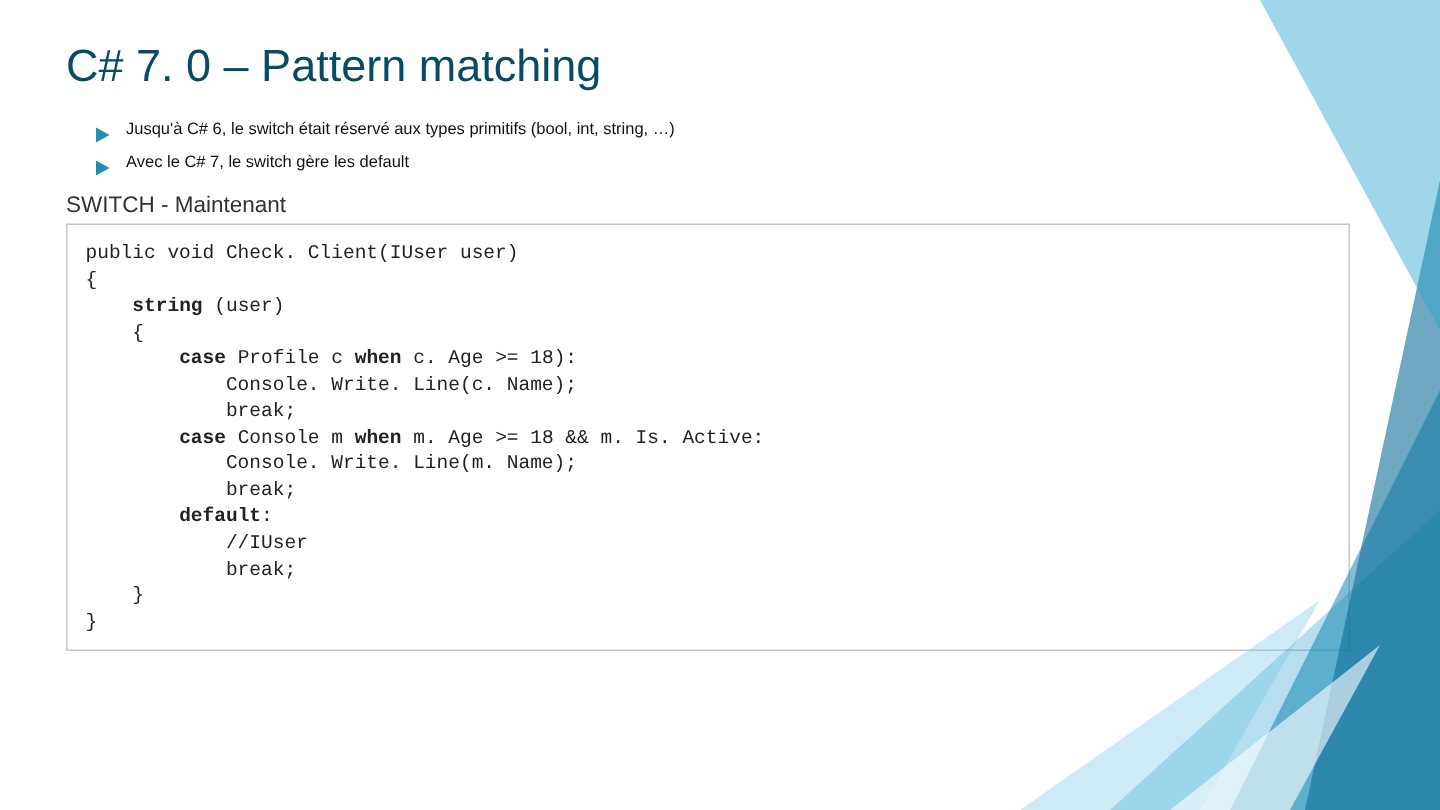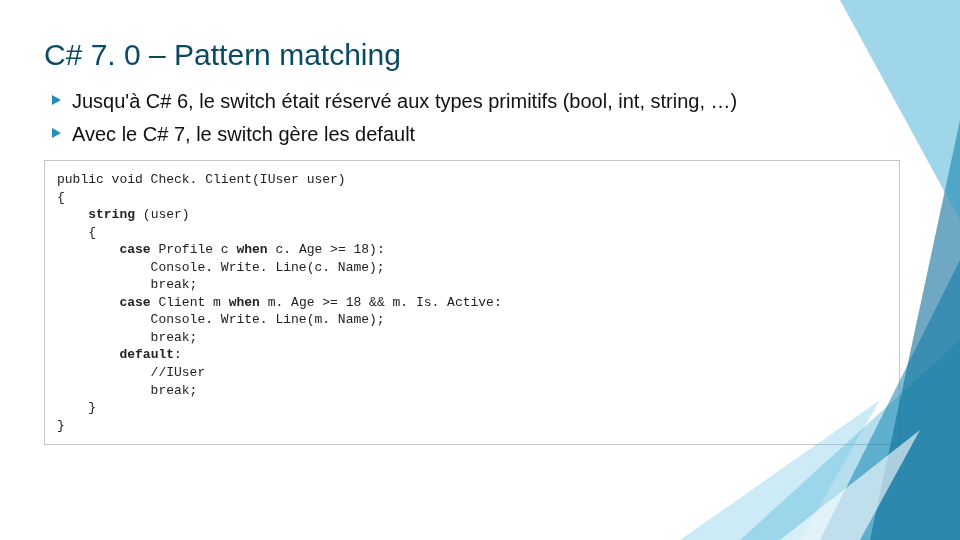--- a/index.html
+++ b/index.html
@@ -1,20 +1,20 @@
 <!DOCTYPE html>
 <html><head>
 <meta charset="utf-8">
 <style>
   html,body{margin:0;padding:0;width:960px;height:540px;overflow:hidden;font-family:"Segoe UI",Tahoma,Geneva,Verdana,sans-serif;background:#fff}
-  .slide{position:relative;width:960px;height:540px;box-sizing:border-box;padding:38px 44px 20px 44px}
+  .slide{position:relative;width:960px;height:540px;box-sizing:border-box;padding:28px 44px 20px 44px}
   .bg-tris{position:absolute;inset:0;pointer-events:none}
   h1.title{margin:0 0 18px 0;font-weight:400;font-size:30px;color:#084b63}
   ul.bullets{margin:0 0 14px 0;padding-left:24px;list-style:none}
-  ul.bullets li{position:relative;margin:0 0 10px 4px;font-size:20px;color:#111}
+  ul.bullets li{position:relative;margin:0 0 10px 16px;font-size:11px;color:#111}
   ul.bullets li::before{content:"";position:absolute;left:-20px;top:5px;width:0;height:0;border-left:9px solid #1f8fb5;border-top:5px solid transparent;border-bottom:5px solid transparent}
   .subhead{font-size:15px;color:#333;margin:4px 0 4px 0}
   .codebox{border:1px solid #c7c7c7;padding:10px 12px 10px 12px;width:830px;font-family:"Courier New",Courier,monospace;font-size:13px;line-height:1.35;color:#222;white-space:pre}
   .codebox b{font-weight:bold}
 </style>
 </head>
 <body>
 
 <div class="slide">
 
@@ -27,29 +27,30 @@
     <polygon points="780,540 860,540 920,430" fill="#ffffff" opacity="0.6"></polygon>
   </svg>
 
   <h1 class="title">C# 7. 0 – Pattern matching</h1>
 
   <ul class="bullets">
     <li>Jusqu'à C# 6, le switch était réservé aux types primitifs (bool, int, string, …)</li>
     <li>Avec le C# 7, le switch gère les default</li>
   </ul>
 
+  <div class="subhead">SWITCH - Maintenant</div>
 
   <div class="codebox"><span>public void Check. Client(IUser user)</span>
 <span>{</span>
 <span>    </span><b>string</b><span> (user)</span>
 <span>    {</span>
 <span>        </span><b>case</b><span> Profile c </span><b>when</b><span> c. Age &gt;= 18):</span>
 <span>            Console. Write. Line(c. Name);</span>
 <span>            break;</span>
-<span>        </span><b>case</b><span> Client m </span><b>when</b><span> m. Age &gt;= 18 &amp;&amp; m. Is. Active:</span>
+<span>        </span><b>case</b><span> Console m </span><b>when</b><span> m. Age &gt;= 18 &amp;&amp; m. Is. Active:</span>
 <span>            Console. Write. Line(m. Name);</span>
 <span>            break;</span>
 <span>        </span><b>default</b><span>:</span>
 <span>            //IUser</span>
 <span>            break;</span>
 <span>    }</span>
 <span>}</span></div>
 
 </div>
 

